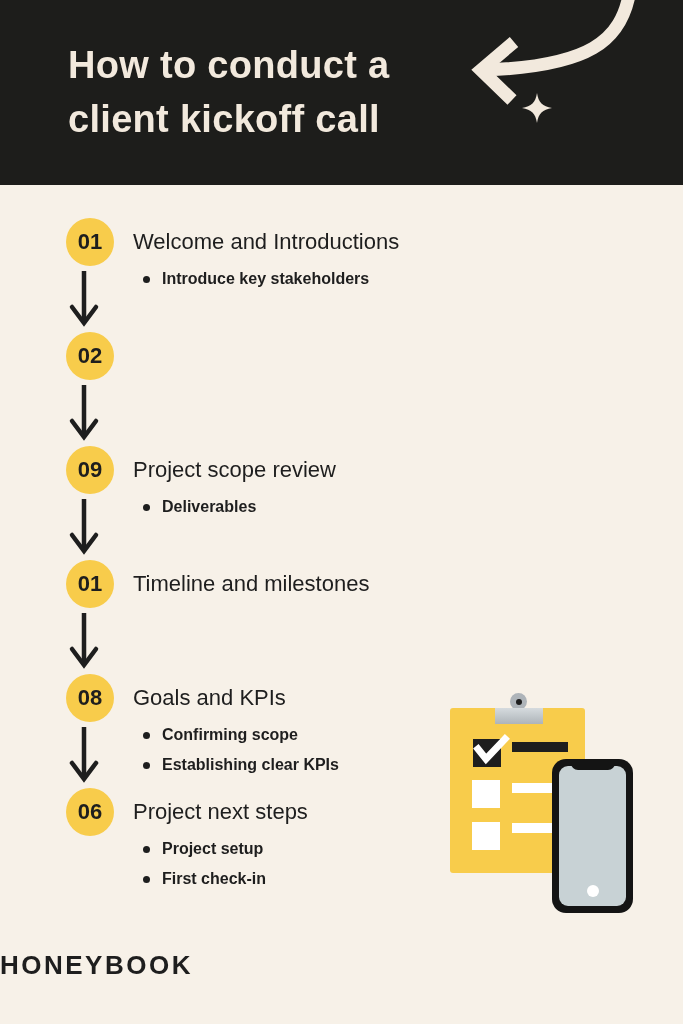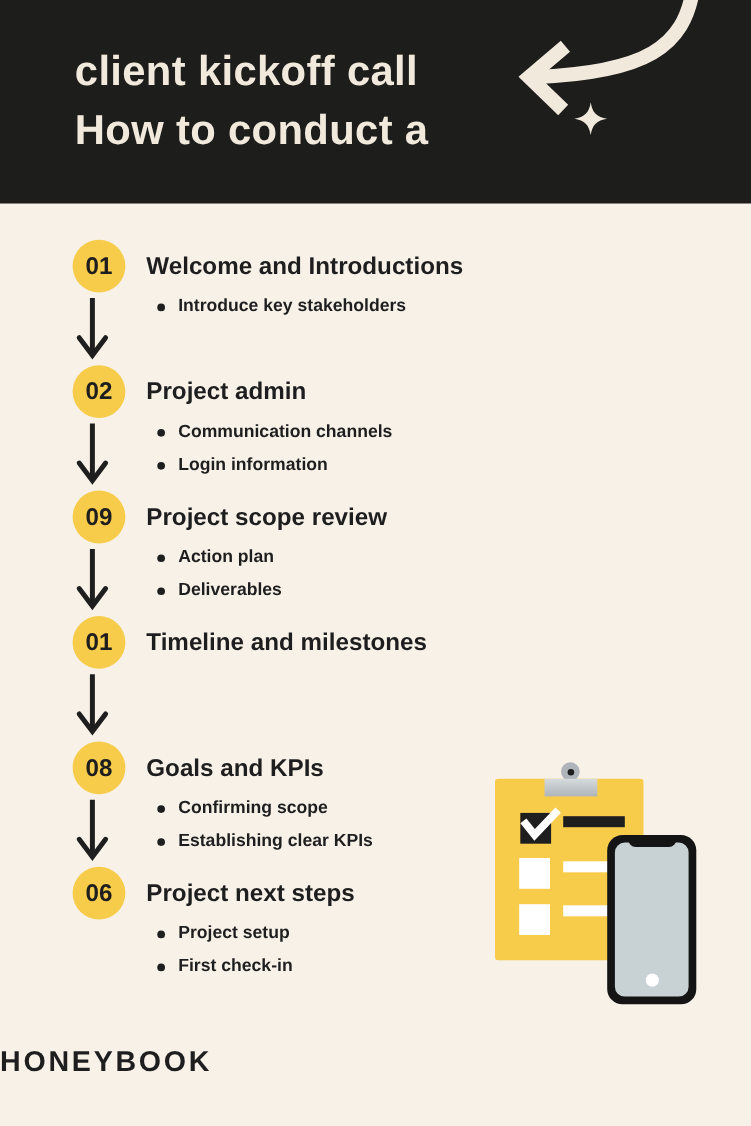--- a/index.html
+++ b/index.html
@@ -32,21 +32,21 @@
   .step { display:flex; margin-bottom:4px; }
   .step-left { flex:0 0 48px; width:48px; display:flex; flex-direction:column; }
   .step-circle {
     width:48px; height:48px; border-radius:50%;
     background: var(--accent_yellow, #F8CC4B);
     display:flex; align-items:center; justify-content:center;
     font-size:22px; font-weight:bold; color:var(--text, #1E1E1E);
   }
   .step-arrow { margin-top:5px; display:block; }
   .step-body { margin-left:19px; padding-top:10px; }
-  .step-title { font-size:22px; font-weight:bold; line-height:28px; }
+  .step-title { font-size:22px; font-weight:normal; line-height:28px; }
   .step-bullets { list-style:none; margin-top:8px; }
   .step-bullets li { position:relative; padding-left:29px; font-size:16px; font-weight:bold; line-height:30px; }
   .dot {
     position:absolute; left:10px; top:12px;
     width:7px; height:7px; border-radius:50%;
     background: var(--text, #1E1E1E);
   }
 
   
   .illo { position:absolute; left:440px; top:690px; width:243px; height:235px; }
@@ -101,22 +101,22 @@
     color: var(--text, #1E1E1E);
   }
 </style>
 </head>
 <body>
 
 <div class="page">
 
   <div class="header">
     <div class="header-title">
+      <div>How to conduct a</div>
       <div>client kickoff call</div>
-      <div>How to conduct a</div>
     </div>
     <svg class="curved-arrow" width="172" height="118" viewBox="0 0 172 118" fill="none">
       <path d="M 162 -10 C 154 42, 120 66, 18 70" stroke="#F2E9DD" stroke-width="13" fill="none"></path>
       <path d="M 46 42 L 13 70 L 44 100" stroke="#F2E9DD" stroke-width="13" fill="none" stroke-linejoin="miter"></path>
     </svg>
     <svg class="sparkle" width="30" height="30" viewBox="0 0 30 30">
       <path d="M15 0 C16.5 9.5 20.5 13.5 30 15 C20.5 16.5 16.5 20.5 15 30 C13.5 20.5 9.5 16.5 0 15 C9.5 13.5 13.5 9.5 15 0 Z" fill="#F2E9DD"></path>
     </svg>
   </div>
 
@@ -139,41 +139,33 @@
     </div>
 
     <div class="step">
       <div class="step-left">
         <div class="step-circle">02</div>
         <svg class="step-arrow" width="36" height="57" viewBox="0 0 36 57">
           <path d="M18 0 L18 48" stroke="#1E1E1E" stroke-width="4.5" stroke-linecap="round"></path>
           <path d="M6 36 L18 52 L30 36" stroke="#1E1E1E" stroke-width="4.5" fill="none" stroke-linecap="round"></path>
         </svg>
       </div>
-      <div class="step-body">
-        <div class="step-title">Project admin</div>
-        <ul class="step-bullets">
-          <li><span class="dot"></span><span>Communication channels</span></li>
-          <li><span class="dot"></span><span>Login information</span></li>
-        </ul>
-      </div>
     </div>
 
     <div class="step">
       <div class="step-left">
         <div class="step-circle">09</div>
         <svg class="step-arrow" width="36" height="57" viewBox="0 0 36 57">
           <path d="M18 0 L18 48" stroke="#1E1E1E" stroke-width="4.5" stroke-linecap="round"></path>
           <path d="M6 36 L18 52 L30 36" stroke="#1E1E1E" stroke-width="4.5" fill="none" stroke-linecap="round"></path>
         </svg>
       </div>
       <div class="step-body">
         <div class="step-title">Project scope review</div>
         <ul class="step-bullets">
-          <li><span class="dot"></span><span>Action plan</span></li>
           <li><span class="dot"></span><span>Deliverables</span></li>
         </ul>
       </div>
     </div>
 
     <div class="step">
       <div class="step-left">
         <div class="step-circle">01</div>
         <svg class="step-arrow" width="36" height="57" viewBox="0 0 36 57">
           <path d="M18 0 L18 48" stroke="#1E1E1E" stroke-width="4.5" stroke-linecap="round"></path>

